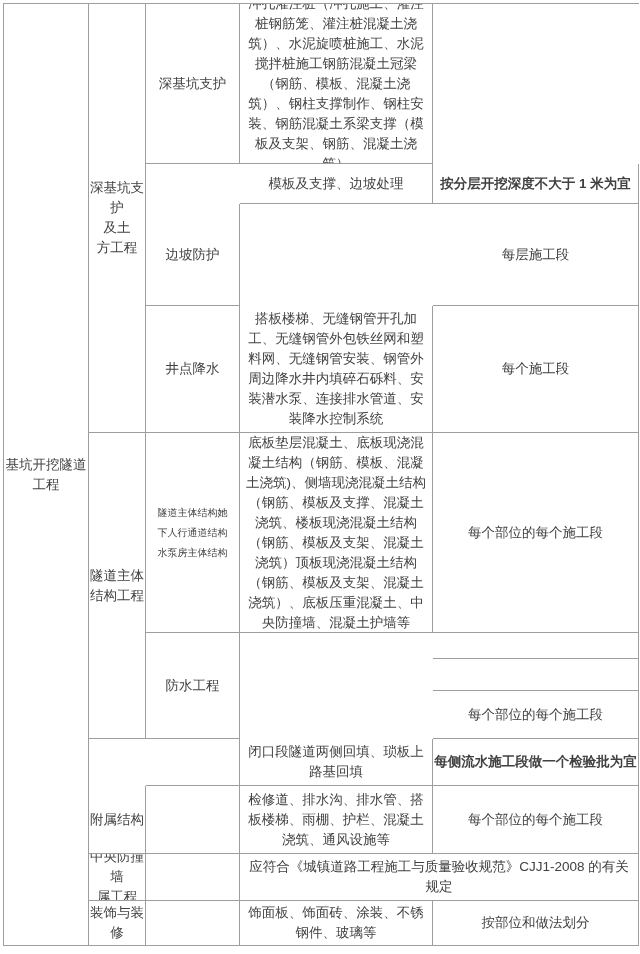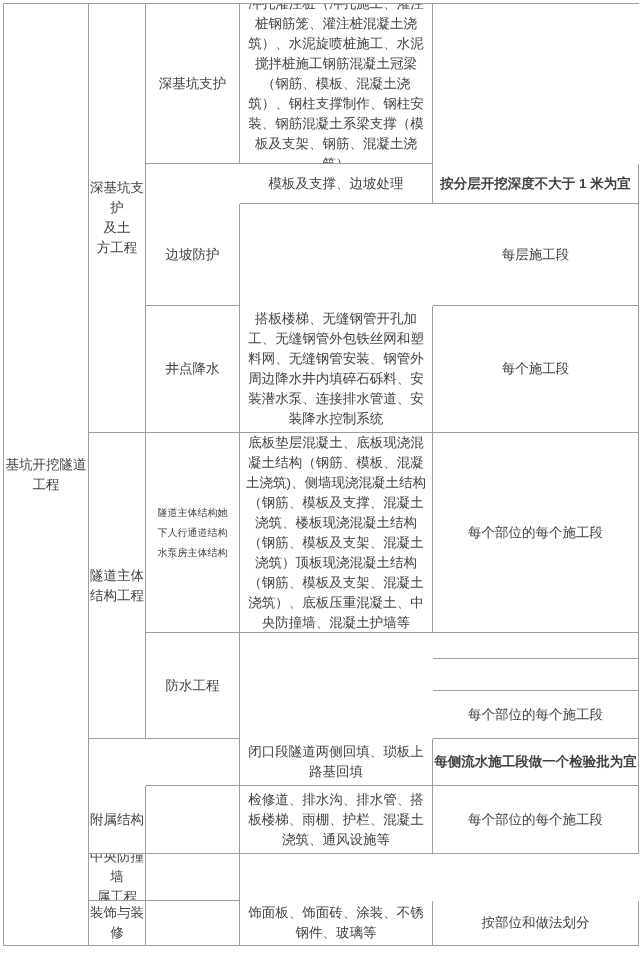--- a/index.html
+++ b/index.html
@@ -63,20 +63,21 @@
   <div class="c" style="grid-area:10/3/11/4"></div>
   <div class="c" style="grid-area:11/3/12/4"></div>
   <div class="c" style="grid-area:12/3/13/4"></div>
 
   <div class="c" style="grid-area:1/4/2/5">冲孔灌注桩（冲孔施工、灌注桩钢筋笼、灌注桩混凝土浇筑）、水泥旋喷桩施工、水泥搅拌桩施工钢筋混凝土冠梁（钢筋、模板、混凝土浇筑）、钢柱支撑制作、钢柱安装、钢筋混凝土系梁支撑（模板及支架、钢筋、混凝土浇筑）</div>
   <div class="c" style="grid-area:2/4/3/5">模板及支撑、边坡处理</div>
   <div class="c" style="grid-area:4/4/5/5">搭板楼梯、无缝钢管开孔加工、无缝钢管外包铁丝网和塑料网、无缝钢管安装、钢管外周边降水井内填碎石砾料、安装潜水泵、连接排水管道、安装降水控制系统</div>
   <div class="c" style="grid-area:5/4/6/5">底板垫层混凝土、底板现浇混凝土结构（钢筋、模板、混凝土浇筑)、侧墙现浇混凝土结构（钢筋、模板及支撑、混凝土浇筑、楼板现浇混凝土结构（钢筋、模板及支架、混凝土浇筑）顶板现浇混凝土结构（钢筋、模板及支架、混凝土浇筑）、底板压重混凝土、中央防撞墙、混凝土护墙等</div>
   <div class="c" style="grid-area:9/4/10/5">闭口段隧道两侧回填、琐板上路基回填</div>
   <div class="c" style="grid-area:10/4/11/5">检修道、排水沟、排水管、搭板楼梯、雨棚、护栏、混凝土浇筑、通风设施等</div>
+  <div class="c" style="grid-area:11/4/12/6">应符合《城镇道路工程施工与质量验收规范》CJJ1-2008 的有关规定</div>
   <div class="c" style="grid-area:12/4/13/5">饰面板、饰面砖、涂装、不锈钢件、玻璃等</div>
 
   <div class="c nw" style="grid-area:2/5/3/6">按分层开挖深度不大于 1 米为宜</div>
   <div class="c np" style="grid-area:3/5/4/6">每层施工段</div>
   <div class="c np" style="grid-area:4/5/5/6">每个施工段</div>
   <div class="c np" style="grid-area:5/5/6/6">每个部位的每个施工段</div>
   <div class="c" style="grid-area:6/5/7/6"></div>
   <div class="c" style="grid-area:7/5/8/6"></div>
   <div class="c np" style="grid-area:8/5/9/6">每个部位的每个施工段</div>
   <div class="c nw" style="grid-area:9/5/10/6">每侧流水施工段做一个检验批为宜</div>

